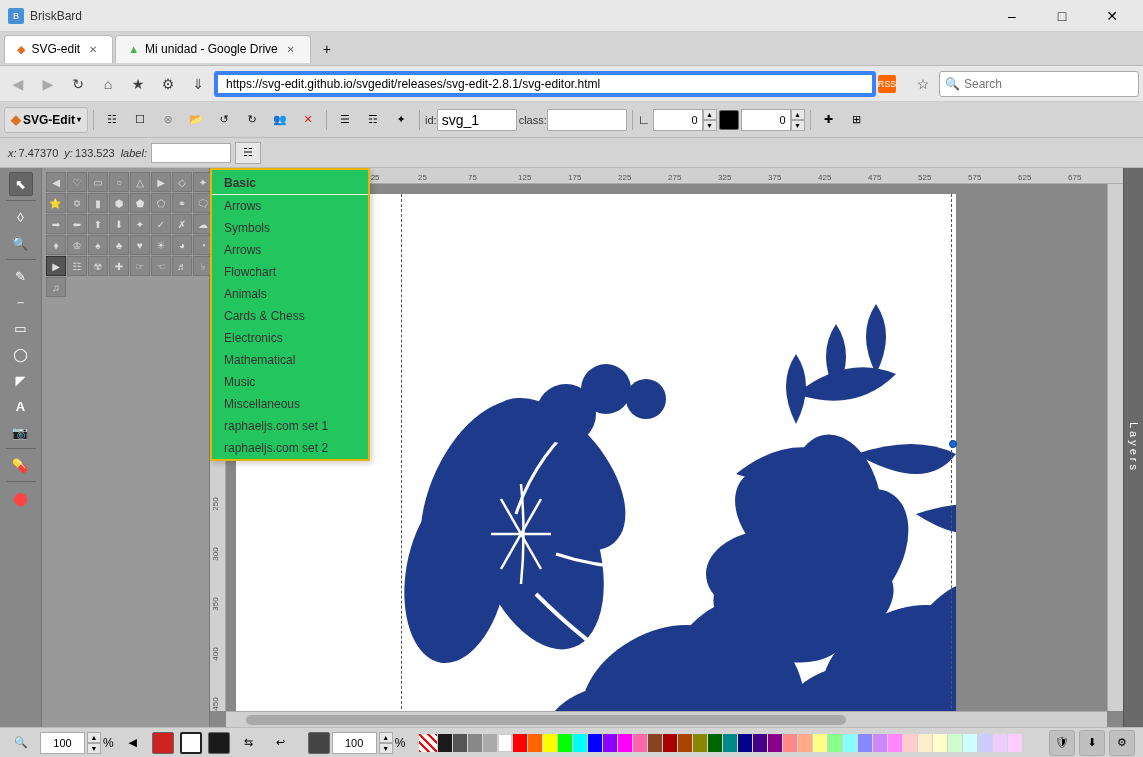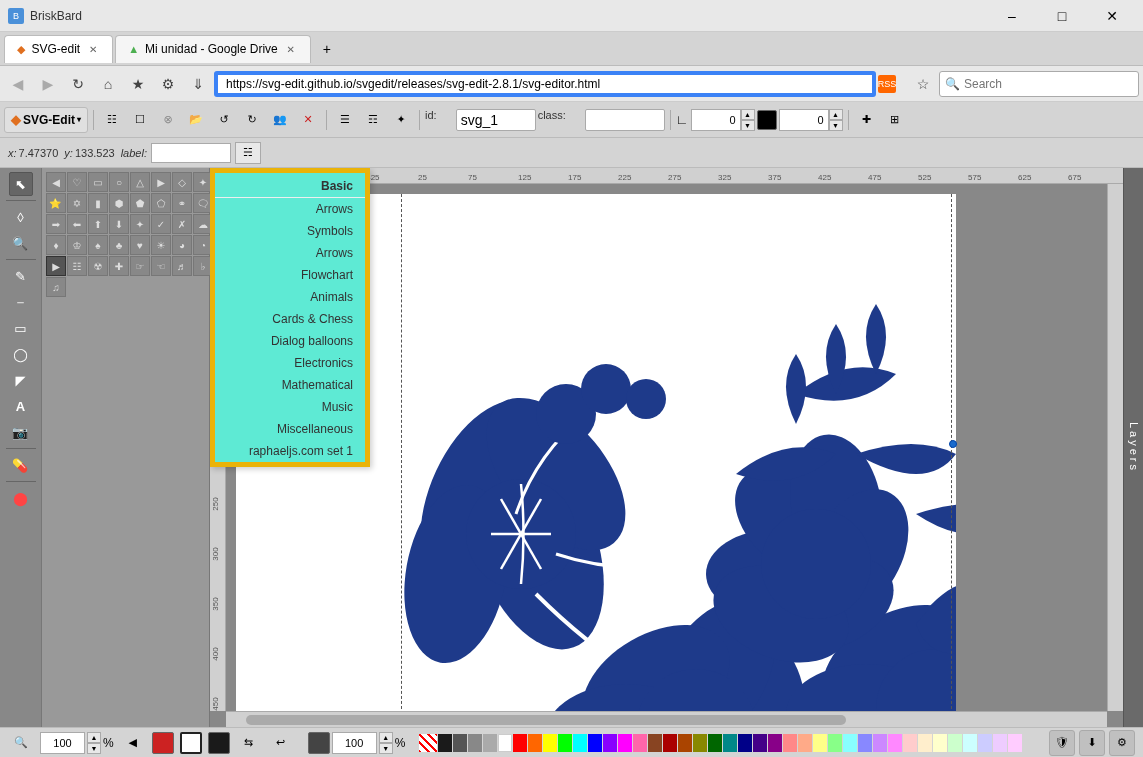--- a/index.html
+++ b/index.html
@@ -43,21 +43,21 @@
 
     
     .svg-toolbar {
       display: flex; align-items: center; background: #d4d4d4; height: 36px; padding: 0 4px; gap: 2px;
       border-bottom: 1px solid #bbb;
     }
     .svg-toolbar-btn { min-width: 26px; height: 26px; border: 1px solid transparent; background: transparent; cursor: pointer; display: flex; align-items: center; justify-content: center; border-radius: 2px; font-size: 11px; }
     .svg-edit-label { display: flex; align-items: center; gap: 2px; background: #e0e0e0; border: 1px solid #bbb; border-radius: 3px; padding: 0 6px; height: 26px; font-size: 12px; font-weight: bold; cursor: pointer; }
     .svg-edit-label span.arrow { font-size: 8px; }
     .toolbar-separator { width: 1px; height: 20px; background: #aaa; margin: 0 3px; }
-    .field-group { display: flex; align-items: flex-start; gap: 19px; }
+    .field-group { display: flex; align-items: center; gap: 0; }
     .field-label { font-size: 11px; color: #333; }
     .field-input { height: 22px; border: 1px solid #aaa; border-radius: 2px; padding: 0 4px; font-size: 14px; background: white; }
     .field-input.wide { width: 80px; }
     .angle-input { width: 45px; }
     .spinner-group { display: flex; align-items: center; }
     .spinner-input { width: 50px; height: 22px; border: 1px solid #aaa; padding: 0 4px; font-size: 11px; text-align: right; }
     .spinner-btns { display: flex; flex-direction: column; }
     .spinner-btn { width: 14px; height: 11px; border: 1px solid #aaa; background: #e8e8e8; cursor: pointer; display: flex; align-items: center; justify-content: center; font-size: 7px; }
     .color-swatch { width: 20px; height: 20px; border: 1px solid #666; border-radius: 2px; cursor: pointer; }
 
@@ -165,23 +165,23 @@
     .zoom-input { width: 45px; height: 22px; border: 1px solid #aaa; text-align: center; font-size: 11px; }
     .zoom-spinner { display: flex; flex-direction: column; }
     .zoom-btn { width: 14px; height: 11px; border: 1px solid #aaa; background: #e8e8e8; font-size: 7px; cursor: pointer; display: flex; align-items: center; justify-content: center; }
     .color-palette { display: flex; align-items: center; gap: 1px; margin-left: 8px; }
     .palette-swatch { width: 14px; height: 18px; cursor: pointer; }
     .status-icons { display: flex; gap: 4px; margin-left: auto; }
     .status-icon { width: 26px; height: 26px; background: #c0c0c0; border: 1px solid #aaa; border-radius: 3px; display: flex; align-items: center; justify-content: center; font-size: 11px; cursor: pointer; }
 
     
     .dropdown-menu {
-      position: absolute; top: 0; left: 0; background: #5eead4;
-      border: 5px solid #eab308; box-shadow: 2px 2px 6px rgba(0,0,0,0.2);
-      z-index: 100; min-width: 160px; text-align: right;
+      position: absolute; top: 0; left: 0; background: #22c55e;
+      border: 2px solid #eab308; box-shadow: 2px 2px 6px rgba(0,0,0,0.2);
+      z-index: 100; min-width: 160px;
     }
     .dropdown-header {
       padding: 6px 12px 4px 12px; font-weight: bold; font-size: 12px; color: #333;
       border-bottom: 1px solid #eee;
     }
     .dropdown-item {
       padding: 4px 12px; font-size: 12px; color: #333; cursor: pointer;
     }
   </style>
 </head>
@@ -508,26 +508,26 @@
     <div class="scrollbar-v"></div>
 
     <div class="dropdown-menu" style="top: 0; left: 0;">
       <div class="dropdown-header">Basic</div>
       <div class="dropdown-item">Arrows</div>
       <div class="dropdown-item">Symbols</div>
       <div class="dropdown-item">Arrows</div>
       <div class="dropdown-item">Flowchart</div>
       <div class="dropdown-item">Animals</div>
       <div class="dropdown-item">Cards &amp; Chess</div>
-      <div class="dropdown-item">Dialog balloons</div>
       <div class="dropdown-item">Electronics</div>
       <div class="dropdown-item">Mathematical</div>
       <div class="dropdown-item">Music</div>
       <div class="dropdown-item">Miscellaneous</div>
       <div class="dropdown-item">raphaeljs.com set 1</div>
+      <div class="dropdown-item">raphaeljs.com set 2</div>
     </div>
   </div>
 
   <div class="layers-panel">
     <span style="writing-mode:vertical-rl;letter-spacing:3px;font-size:11px;">Layers</span>
   </div>
 </div>
 
 <div class="status-bar">
   <button class="svg-toolbar-btn" title="Zoom Out">🔍</button>

